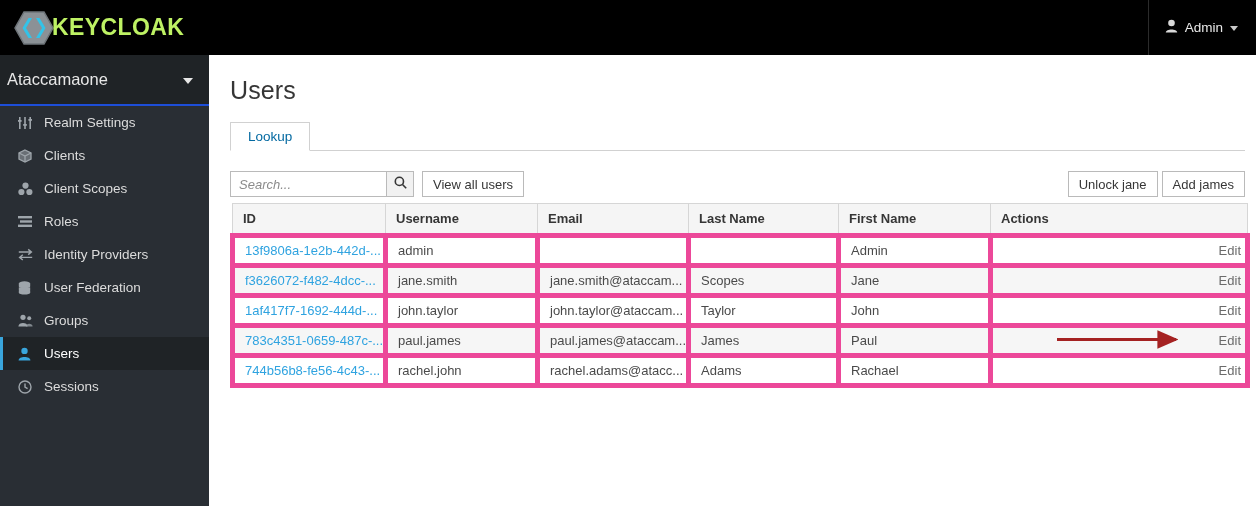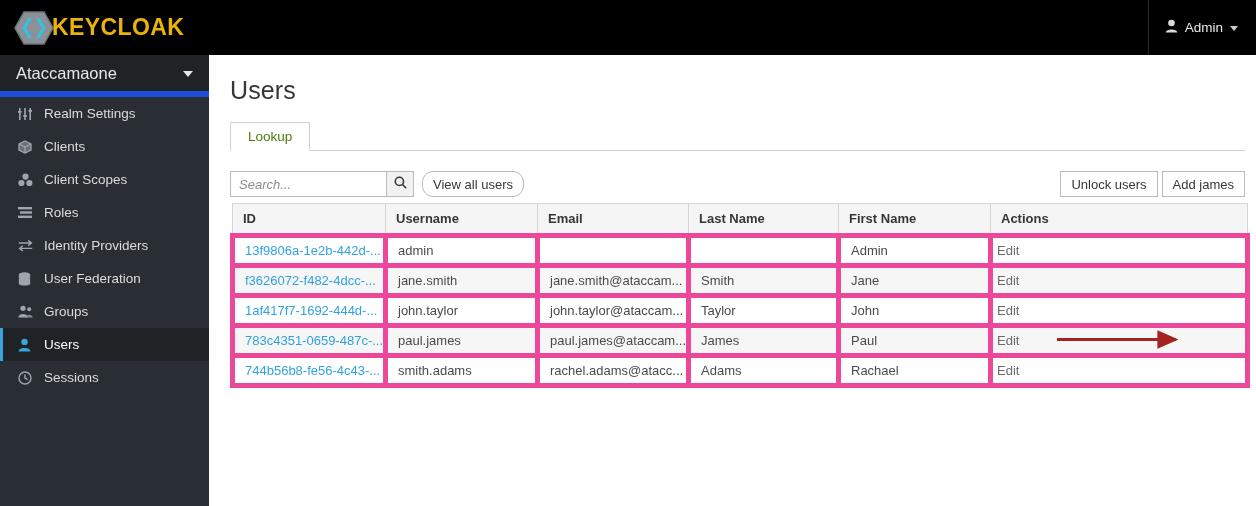--- a/index.html
+++ b/index.html
@@ -16,21 +16,21 @@
   
   #topbar {
     position: absolute; left: 0; top: 0;
     width: 1256px; height: 55px;
     background: #000;
     display: flex; align-items: center;
   }
   #brand { display: flex; align-items: center; padding-left: 14px; }
   #brand svg { display: block; }
   .brand-text {
-    color: #eab308; font-size: 23px; font-weight: bold;
+    color: #bef264; font-size: 23px; font-weight: bold;
     letter-spacing: .4px; margin-left: -2px;
   }
   #topbar-right {
     margin-left: auto; height: 55px;
     display: flex; align-items: center;
   }
   #topbar-divider {
     width: 1px; height: 55px; background: #2b2b2b;
   }
   #user-menu {
@@ -48,25 +48,25 @@
   }
 
   
   #sidebar {
     position: absolute; left: 0; top: 55px;
     width: 209px; height: 451px;
     background: #292e34;
     overflow: hidden;
   }
   #realm-select {
-    height: 42px; background: #1f2326;
+    height: 51px; background: #1f2326;
     display: flex; align-items: center;
-    padding: 0 16px 0 16px;
-    cursor: pointer;
-    border-bottom: 6px solid #1d4ed8;
+    padding: 0 16px 0 7px;
+    cursor: pointer;
+    border-bottom: 2px solid #1d4ed8;
   }
   #realm-select .rname {
     color: #e7e7e7; font-size: 16.5px; flex: 1;
   }
   #realm-select .caret-dn {
     border-top-color: #e7e7e7;
     border-left-width: 5px; border-right-width: 5px; border-top-width: 6px;
   }
   .nav-group-title {
     color: #9ea5ab; font-size: 12.5px;
@@ -110,21 +110,21 @@
   #tabs {
     margin: 17px 0 0 21px;
     height: 29px;
     border-bottom: 1px solid #d1d1d1;
     display: flex; align-items: flex-end;
     width: 1015px;
   }
   .tab {
     padding: 6px 17px 6px 17px;
     font-size: 13.5px;
-    color: #4d7c0f;
+    color: #0369a1;
     background: #fff;
     border: 1px solid #d1d1d1;
     border-bottom: 1px solid #fff;
     margin-bottom: -1px;
     cursor: pointer;
     border-radius: 1px 1px 0 0;
   }
 
   
   #panel { margin: 18px 0 0 21px; width: 1015px; }
@@ -156,21 +156,21 @@
   .btn {
     height: 26px;
     border: 1px solid #bababa;
     background: #fff;
     font-family: "Liberation Sans", sans-serif;
     font-size: 13px; color: #363636;
     padding: 0 10px;
     cursor: pointer;
     white-space: nowrap;
   }
-  #view-all-btn { margin-left: 8px; border-radius: 11px; }
+  #view-all-btn { margin-left: 8px; }
   #toolbar-right { margin-left: auto; display: flex; gap: 4px; }
 
   
   table { border-collapse: collapse; width: 1015px; table-layout: fixed; }
   thead th {
     background: #f5f5f5;
     border: 1px solid #d6d6d6;
     text-align: left;
     font-weight: bold;
     font-size: 13px;
@@ -184,21 +184,21 @@
     height: 26px;
     font-size: 13px;
     color: #4a4a4a;
     overflow: hidden;
     white-space: nowrap;
   }
   tbody tr.alt td { background: #f6f6f6; }
   td.id-cell a {
     color: #2fa3e0; text-decoration: none; cursor: pointer;
   }
-  td.act { text-align: left; color: #6b6b6b; cursor: pointer; padding: 5px 4px; }
+  td.act { text-align: right; color: #6b6b6b; cursor: pointer; padding: 5px 4px; }
   .strike { text-decoration: line-through; text-decoration-color: #9d1f1f; }
 
   
   #annot {
     position: absolute;
     left: 0; top: 0;
     width: 1256px; height: 506px;
     pointer-events: none;
   }
 </style>
@@ -361,21 +361,21 @@
             <span>
               <svg width="13" height="13" viewBox="0 0 13 13" fill="none" stroke="currentColor" stroke-width="1.6">
                 <circle cx="5.4" cy="5.4" r="4.1"></circle>
                   <path d="M8.5 8.5 L12.2 12.2"></path>
               </svg>
             </span>
           </div>
         </div>
         <button class="btn" id="view-all-btn">View all users</button>
         <div id="toolbar-right">
-          <button class="btn">Unlock users</button>
+          <button class="btn">Unlock jane</button>
           <button class="btn">Add james</button>
         </div>
       </div>
 
       <table>
         <colgroup>
           <col style="width:153px">
             <col style="width:152px">
             <col style="width:151px">
           <col style="width:150px">
@@ -400,21 +400,21 @@
               <td></td>
               <td>Admin</td>
               <td class="act" style="width: 55px;">Edit</td>
               <td class="act" style="width: 145px;">Impersonate</td>
               <td class="act" style="width: 57px;">Delete</td>
             </tr>
             <tr class="alt">
               <td class="id-cell"><a>f3626072-f482-4dcc-...</a></td>
               <td>jane.smith</td>
               <td>jane.smith@ataccam...</td>
-              <td>Smith</td>
+              <td>Scopes</td>
               <td>Jane</td>
               <td class="act" style="width: 55px;">Edit</td>
               <td class="act" style="width: 145px;">Impersonate</td>
               <td class="act" style="width: 57px;">Delete</td>
             </tr>
             <tr>
               <td class="id-cell"><a>1af417f7-1692-444d-...</a></td>
               <td>john.taylor</td>
               <td>john.taylor@ataccam...</td>
               <td>Taylor</td>
@@ -428,21 +428,21 @@
               <td>paul.james</td>
               <td>paul.james@ataccam...</td>
               <td>James</td>
               <td>Paul</td>
               <td class="act" style="width: 55px;">Edit</td>
               <td class="act" style="width: 145px;">Impersonate</td>
               <td class="act" style="width: 57px;">Delete</td>
             </tr>
             <tr>
               <td class="id-cell"><a>744b56b8-fe56-4c43-...</a></td>
-              <td>smith.adams</td>
+              <td>rachel.john</td>
               <td>rachel.adams@atacc...</td>
               <td>Adams</td>
               <td>Rachael</td>
               <td class="act" style="width: 55px;">Edit</td>
               <td class="act strike" style="width: 145px;">Impersonate</td>
               <td class="act" style="width: 57px;">Delete</td>
             </tr>
           </tbody>
       </table>
     </div>

